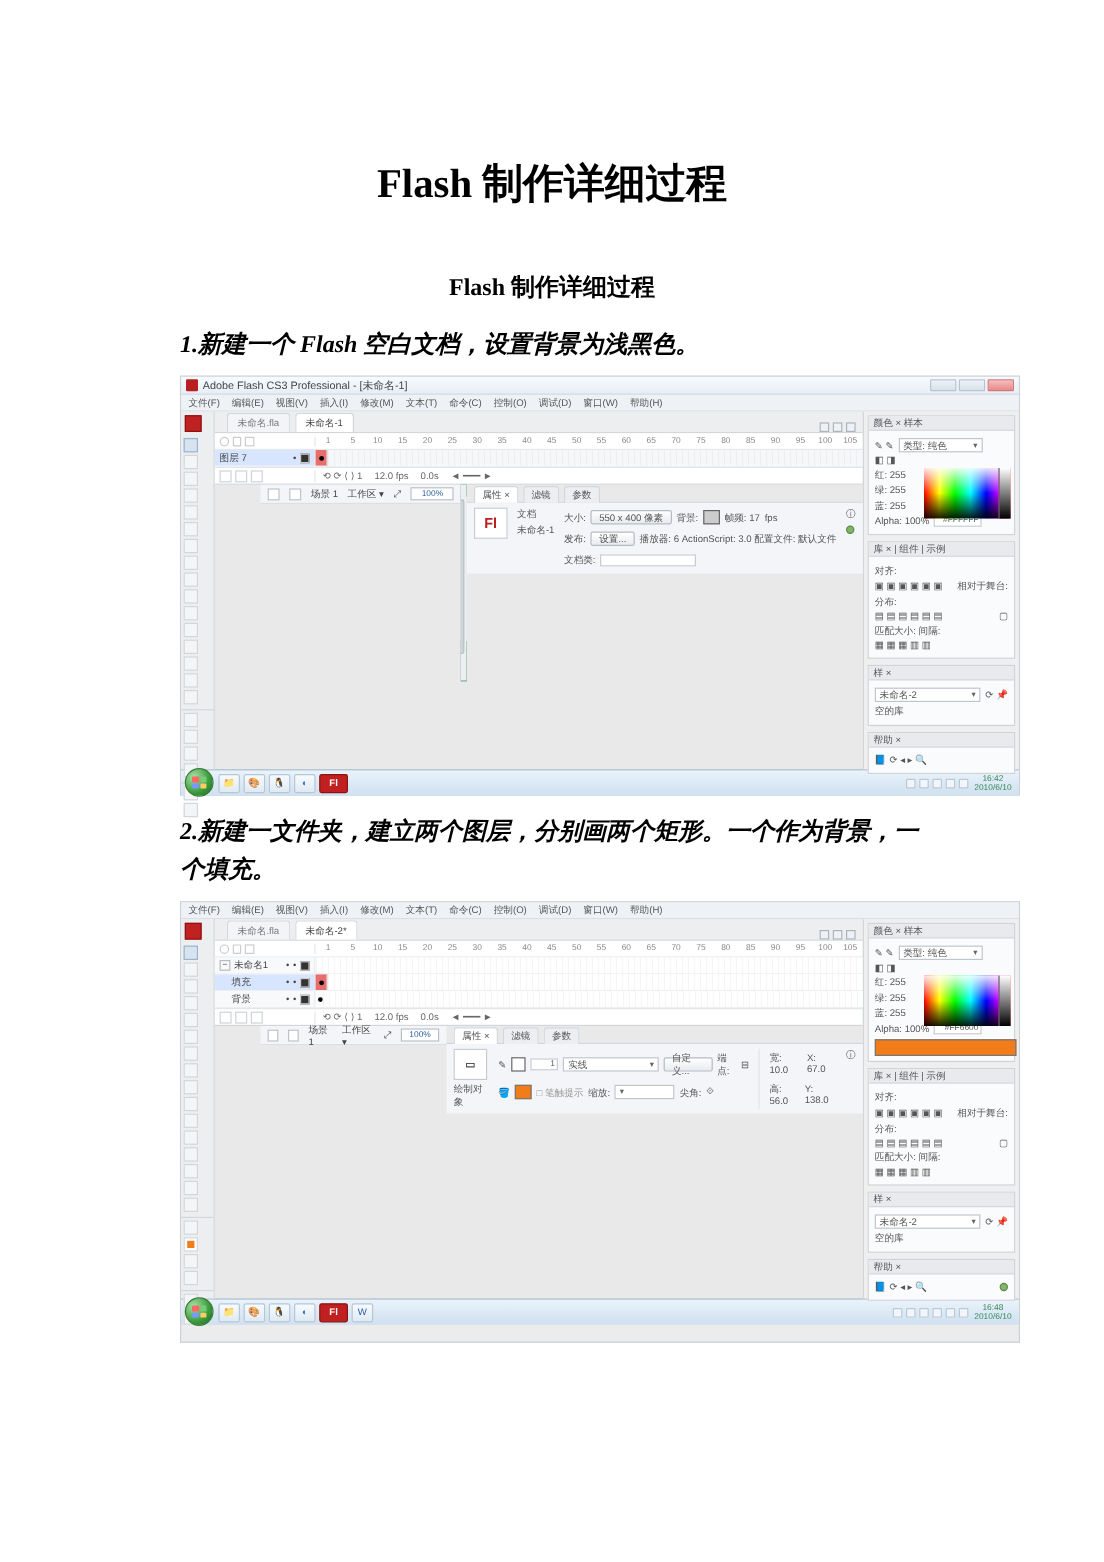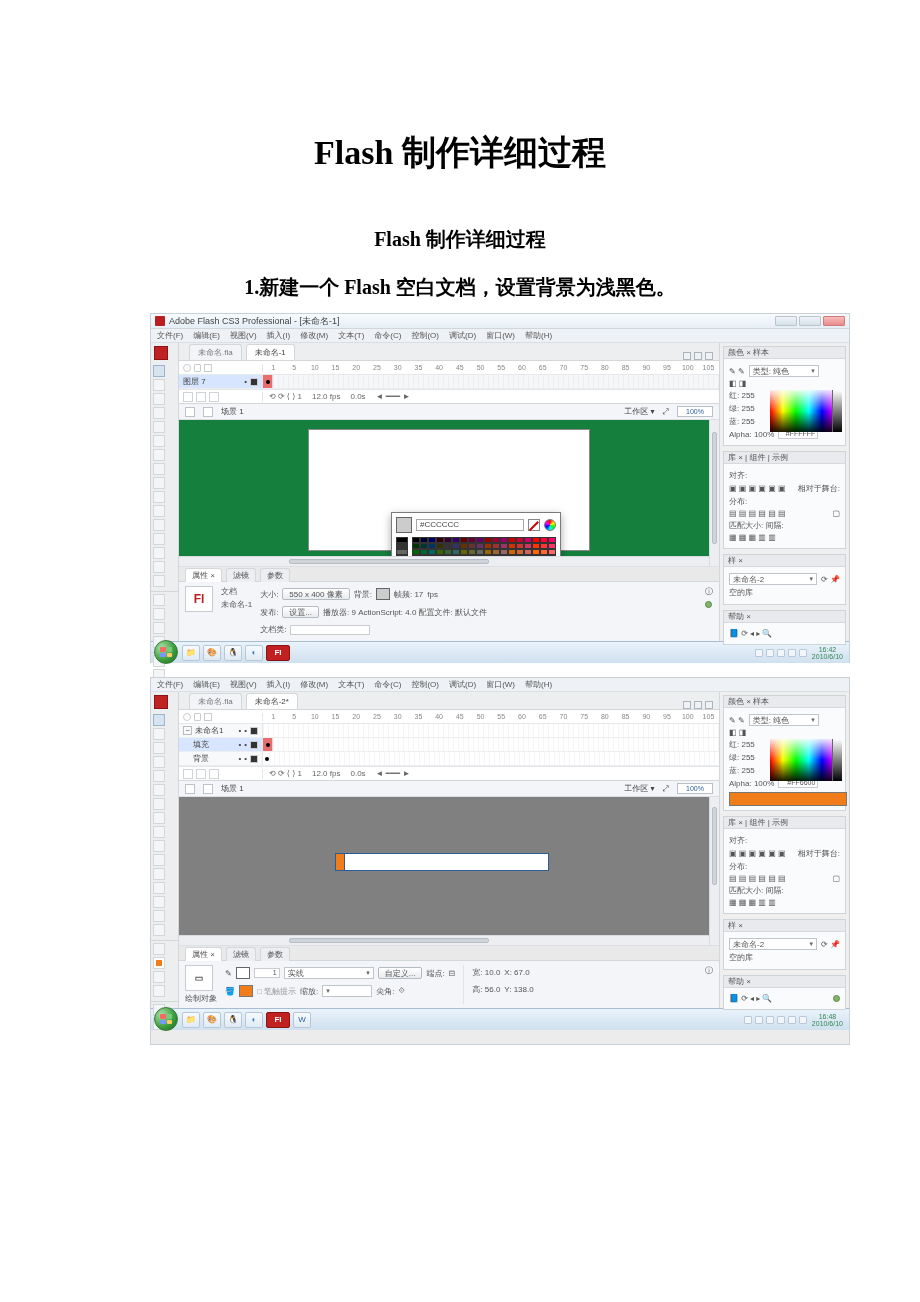--- a/index.html
+++ b/index.html
@@ -21,25 +21,26 @@
     font-family: "SimSun", serif;
     margin-bottom: 50px;
   }
   .subtitle {
     text-align: center;
     font-size: 20px;
     font-weight: bold;
     margin-bottom: 18px;
   }
   .step {
-    text-align: center;
+    text-align: left;
     font-size: 20px;
     font-weight: bold;
     margin: 14px 0 10px 0;
     line-height: 1.6;
+    font-style: italic;
   }
   .shot {
     margin: 6px auto 14px auto;
     width: 700px;
     border: 1px solid #c9d0d6;
     background: #ececec;
     font-family: "Microsoft YaHei", Arial, sans-serif;
     font-size: 9px;
     color: #444;
     position: relative;
@@ -132,21 +133,21 @@
   .layercol .fold { width:9px;height:9px;border:1px solid #bbb;font-size:7px;line-height:7px;text-align:center;}
   .tlfoot {
     height: 14px; display:flex; align-items:center;
     font-size:8px; color:#666; border-top:1px solid #e3e6e9;
   }
   .tlfoot .layercol { border-right:1px solid #e3e6e9;}
   .layertools { display:flex; gap:3px; }
   .lt { width:10px;height:10px; border:1px solid #cfd2d7; background:#fff;}
   .tlfoot .info { padding-left:6px; display:flex; gap:10px;}
   .stagearea {
-    flex:1; display:flex; flex-direction:column;
+    flex:1; display:flex; flex-direction:row;margin-left:38px;
   }
   .stagebar {
     height:16px; border-bottom:1px solid #dcdfe3; background:#f4f5f8;
     display:flex; align-items:center; padding:0 6px; gap:8px; font-size:8px;
   }
   .stagebar .sceneicon { width:10px;height:10px;border:1px solid #bcc2c8; background:#fff;}
   .zoombox { width:36px; height:11px; border:1px solid #b9c0c8; background:#fff; color:#2a5c9a; text-align:center; font-size:7px; line-height:9px;}
   .stage {
     flex:1; background:#15803d; position:relative; overflow:hidden;
     border-bottom:1px solid #dcdfe3;
@@ -574,21 +575,21 @@
                     <span>大小:</span>
                     <span class="btn">550 x 400 像素</span>
                   <span>背景:</span>
                     <span class="swatch" style="width:14px;height:12px;background:#ccc"></span>
                   <span>帧频: 17</span>
                     <span>fps</span>
                   </div>
                 <div class="row">
                     <span>发布:</span>
                     <span class="btn">设置...</span>
-                  <span>播放器: 9   ActionScript: 4.0   配置文件: 默认文件</span>
+                  <span>播放器: 6   ActionScript: 3.0   配置文件: 默认文件</span>
                   </div>
                 <div class="row">
                     <span>文档类:</span>
                     <span class="numin" style="width:80px"></span>
                   </div>
               </div>
               <div style="margin-left:auto;display:flex;flex-direction:column;gap:4px;">
                 <span>ⓘ</span>
                 <span class="greenDot"></span>
               </div>
@@ -699,20 +700,21 @@
             <span class="ti"></span>
         </div>
         <div class="clock">
           <span>16:42</span>
             <span>2010/6/10</span>
         </div>
       </div>
     </div>
   </div>
 
+  <div class="step">2.新建一文件夹，建立两个图层，分别画两个矩形。一个作为背景，一个填充。</div>
 
   <div class="shot" style="height:368px;">
     <div class="menubar">
       <span>文件(F)</span>
       <span>编辑(E)</span>
       <span>视图(V)</span>
       <span>插入(I)</span>
       <span>修改(M)</span>
       <span>文本(T)</span>
       <span>命令(C)</span>

